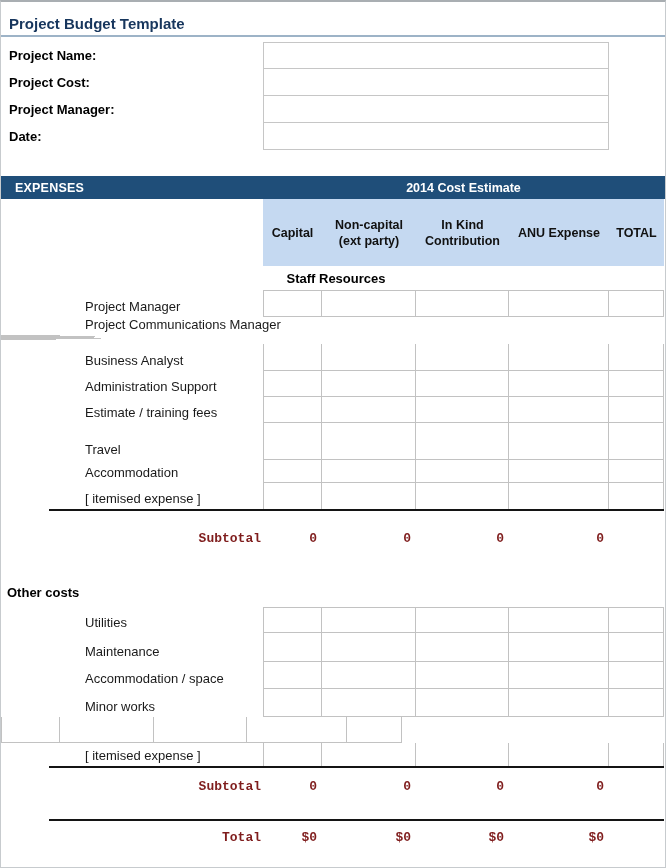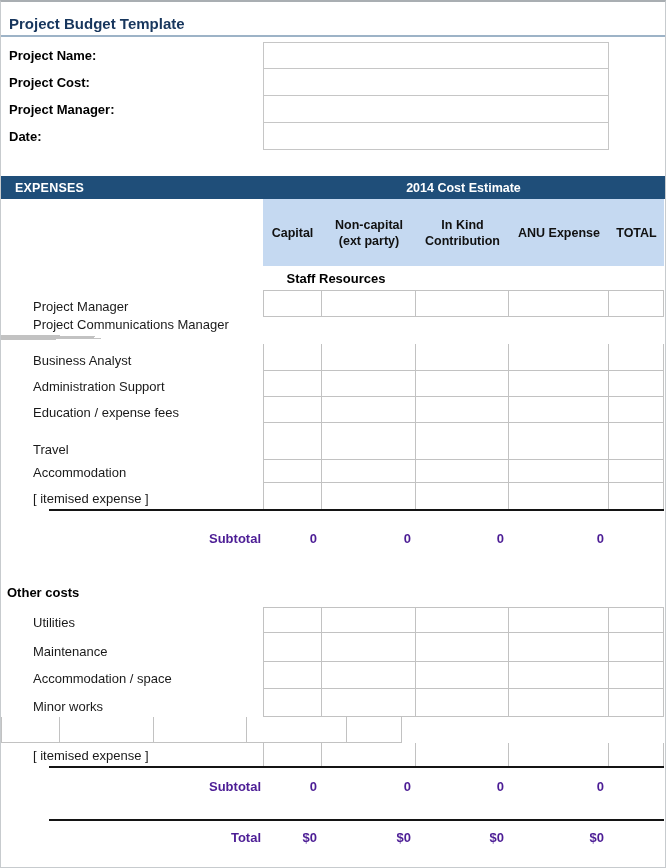--- a/index.html
+++ b/index.html
@@ -34,29 +34,29 @@
     font-weight:bold; font-size:12.5px; line-height:16px; color:#111; padding:0 2px;
   }
 
   .section-title { font-size:13px; font-weight:bold; color:#000; padding-left:6px; height:17px; line-height:17px; }
   .section:first-child .section-title { margin-top:4px; margin-bottom:3px;text-align:center; }
   .section + .section .section-title { margin-top:37px; margin-bottom:6px; }
 
   .grid-row { display:flex; }
   .row-label {
     width:262px; display:flex; align-items:flex-end;
-    padding-left:32px; padding-bottom:3px; font-size:13px; color:#1a1a1a; white-space:nowrap;
+    padding-left:84px; padding-bottom:3px; font-size:13px; color:#1a1a1a; white-space:nowrap;
   }
   .grid-cell { background:#fff; border-right:1px solid #c2c2c2; border-bottom:1px solid #c2c2c2; }
   .grid-cell.first-col { border-left:1px solid #c2c2c2; }
   .grid-row.first-row .grid-cell { border-top:1px solid #c2c2c2; }
   .grid-row.last-row .grid-cell { border-bottom:none; }
   .dark-rule { height:2px; background:#141414; margin-left:48px; width:615px; }
 
-  .amount-row { display:flex; height:18px; align-items:center; font-weight:bold; font-size:13px; color:#4c1d95; }
+  .amount-row { display:flex; height:18px; align-items:center; font-weight:bold; font-size:13px; color:#7f1d1d;font-family:Liberation Mono, monospace; }
   .section:first-child .amount-row { margin-top:18px; }
   .section + .section .amount-row { margin-top:9px; }
   .amount-label { width:262px; text-align:right; padding-right:2px; }
   .amount-val { text-align:right; padding-right:5px; }
 
   .total-rule { margin-top:24px; margin-left:48px; width:615px; height:2px; background:#141414; }
   .total-row { margin-top:7px; }
 </style>
 </head>
 <body>
@@ -132,21 +132,21 @@
           </div>
           <div class="grid-row" style="height: 26px;">
             <div class="row-label">Administration Support</div>
             <div class="grid-cell first-col" style="width: 59px;"></div>
             <div class="grid-cell" style="width: 94px;"></div>
             <div class="grid-cell" style="width: 93px;"></div>
             <div class="grid-cell" style="width: 100px;"></div>
             <div class="grid-cell" style="width: 55px;"></div>
           </div>
           <div class="grid-row" style="height: 26px;">
-            <div class="row-label">Education / expense fees</div>
+            <div class="row-label">Estimate / training fees</div>
             <div class="grid-cell first-col" style="width: 59px;"></div>
             <div class="grid-cell" style="width: 94px;"></div>
             <div class="grid-cell" style="width: 93px;"></div>
             <div class="grid-cell" style="width: 100px;"></div>
             <div class="grid-cell" style="width: 55px;"></div>
           </div>
           <div class="grid-row" style="height: 37px;">
             <div class="row-label">Travel</div>
             <div class="grid-cell first-col" style="width: 59px;"></div>
             <div class="grid-cell" style="width: 94px;"></div>

